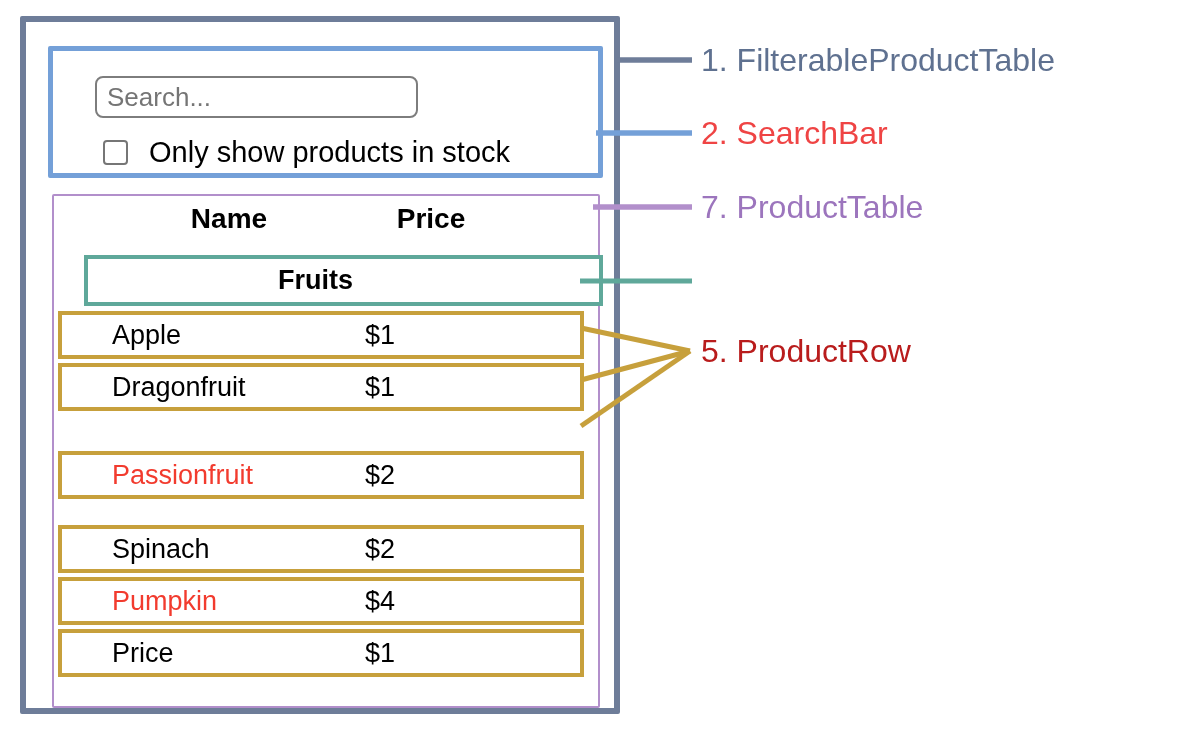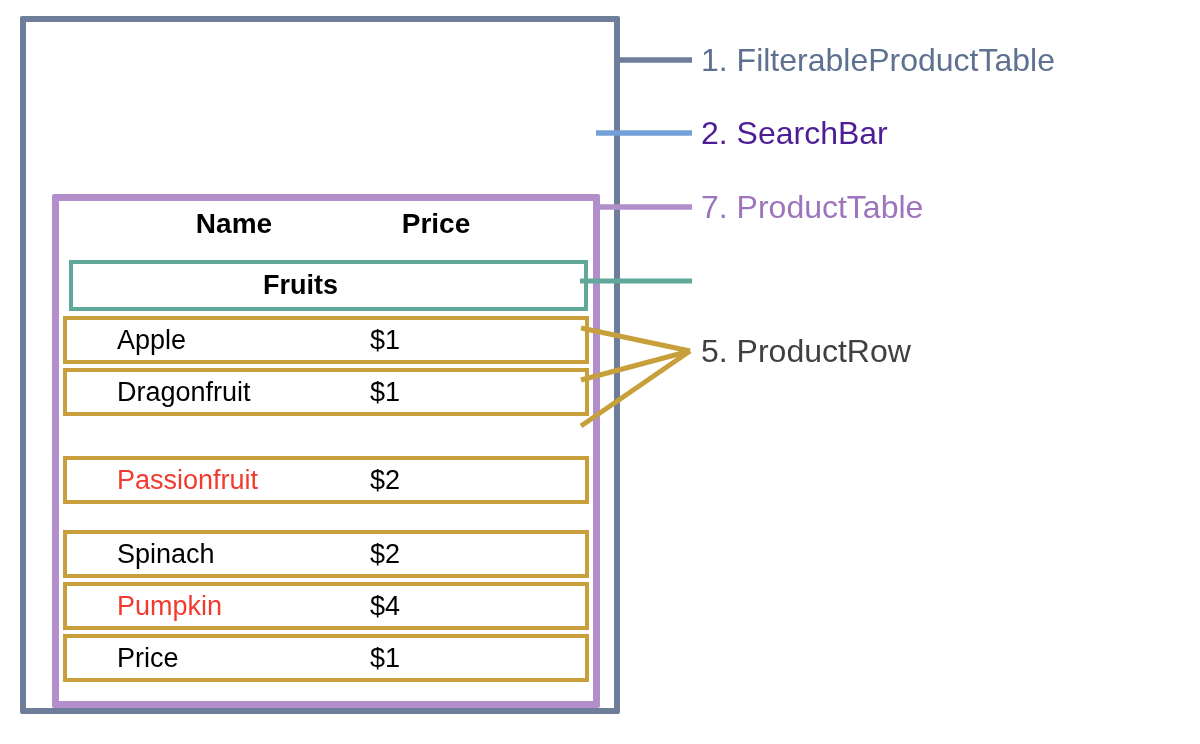--- a/index.html
+++ b/index.html
@@ -41,21 +41,21 @@
     border: 2px solid #767676; border-radius: 4px; background: #fff;
   }
   #stock-label {
     position: absolute; left: 96px; top: 85px;
     font-size: 29px; line-height: 32px; color: #000; white-space: nowrap;
   }
 
   
   #table-box {
     left: 26px; top: 172px; width: 548px; height: 514px;
-    border: 7px solid #0c4a6e; border-radius: 2px;
+    border: 2px solid #0c4a6e; border-radius: 2px;
   }
   .hdr {
     position: absolute; top: 7px; transform: translateX(-50%);
     font-size: 28px; font-weight: bold; color: #000; white-space: nowrap;
   }
   #hdr-name  { left: 175px; }
   #hdr-price { left: 377px; }
 
   .category-row {
     position: absolute; left: 10px; width: 519px; height: 51px;
@@ -98,27 +98,32 @@
     pointer-events: none; z-index: 10;
   }
 </style>
 </head>
 <body>
 
 <div id="stage">
 
   <div class="box" id="outer-box" style="border-color: rgb(110, 125, 153);">
 
+    <div class="box" id="searchbar-box" style="border-color: rgb(116, 160, 216);">
+      <input type="text" id="search-input" placeholder="Search..." style="">
+      <input type="checkbox" id="stock-checkbox" style="">
+      <label id="stock-label" for="stock-checkbox">Only show products in stock</label>
+    </div>
 
     <div class="box" id="table-box" style="border-color: rgb(178, 143, 203);">
 
       <span class="hdr" id="hdr-name">Name</span>
       <span class="hdr" id="hdr-price">Price</span>
 
-      <div class="category-row" id="cat-fruits" style="border-color: rgb(95, 168, 154);">
+      <div class="category-row" id="cat-fruits" style="border-color: rgb(95, 168, 154); margin-left: 20px;">
         <span>Fruits</span>
       </div>
 
       <div class="product-row" id="row-apple" style="border-color: rgb(199, 160, 60);">
         <span class="pname">Apple</span>
         <span class="pprice">$1</span>
       </div>
       <div class="product-row" id="row-dragonfruit" style="border-color: rgb(199, 160, 60);">
         <span class="pname">Dragonfruit</span>
         <span class="pprice">$1</span>
@@ -138,23 +143,23 @@
         <span class="pprice">$4</span>
       </div>
       <div class="product-row" id="row-peas" style="border-color: rgb(199, 160, 60);">
         <span class="pname">Price</span>
         <span class="pprice">$1</span>
       </div>
     </div>
   </div>
 
   <div class="callout" id="callout-1" style="color: rgb(95, 113, 144);">1. FilterableProductTable</div>
-  <div class="callout" id="callout-2" style="color: #4c1d95;">2. SearchBar</div>
+  <div class="callout" id="callout-2" style="color: #ef4444;">2. SearchBar</div>
   <div class="callout" id="callout-3" style="color: rgb(156, 117, 189);">7. ProductTable</div>
-  <div class="callout" id="callout-5" style="color: #404040;">5. ProductRow</div>
+  <div class="callout" id="callout-5" style="color: #b91c1c;">5. ProductRow</div>
 
   <svg id="connector-overlay" viewBox="0 0 1200 744" xmlns="http://www.w3.org/2000/svg">
     <line x1="617" y1="60" x2="692" y2="60" stroke-width="5.5" stroke="#6e7d99"></line>
     <line x1="596" y1="133" x2="692" y2="133" stroke-width="5.5" stroke="#74a0d8"></line>
     <line x1="593" y1="207" x2="692" y2="207" stroke-width="5.5" stroke="#b28fcb"></line>
     <line x1="580" y1="281" x2="692" y2="281" stroke-width="5" stroke="#5fa89a"></line>
     <line x1="581" y1="328" x2="690" y2="351" stroke-width="5" stroke="#c7a03c"></line>
     <line x1="581" y1="380" x2="690" y2="351" stroke-width="5" stroke="#c7a03c"></line>
     <line x1="581" y1="426" x2="690" y2="351" stroke-width="5" stroke="#c7a03c"></line>
   </svg>

